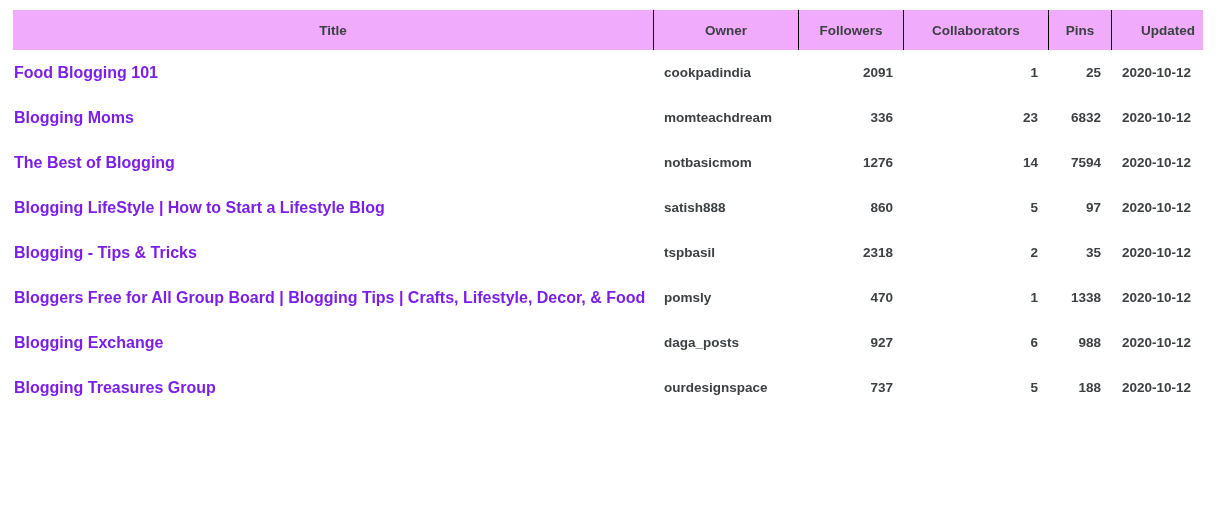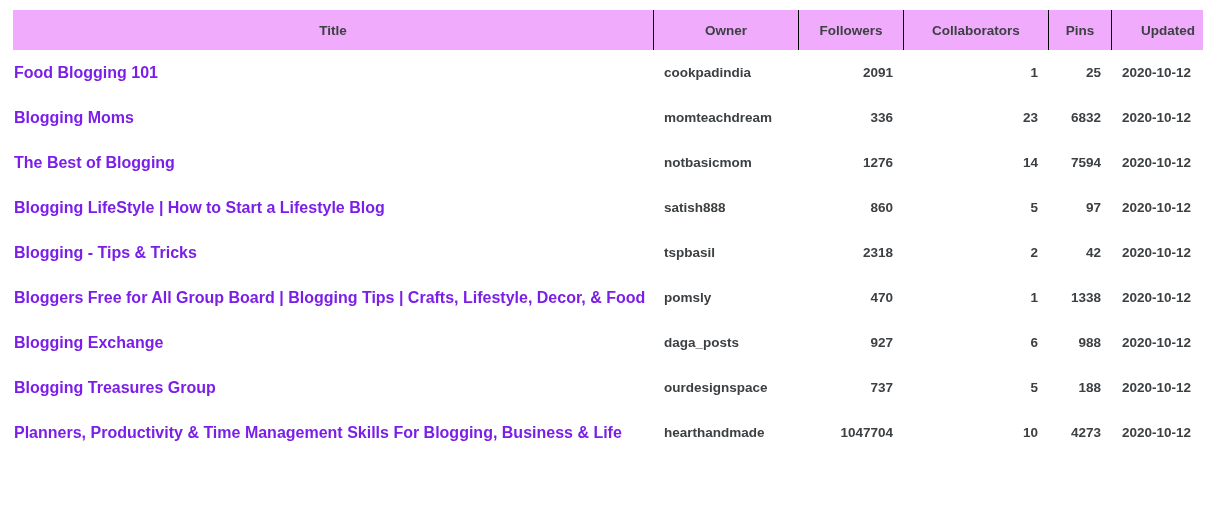--- a/index.html
+++ b/index.html
@@ -152,21 +152,21 @@
           <td class="cell-followers">860</td>
           <td class="cell-collabs">5</td>
           <td class="cell-pins">97</td>
           <td class="cell-updated">2020-10-12</td>
         </tr>
         <tr>
           <td class="cell-title"><a class="board-link">Blogging - Tips &amp; Tricks</a></td>
           <td class="cell-owner">tspbasil</td>
           <td class="cell-followers">2318</td>
           <td class="cell-collabs">2</td>
-          <td class="cell-pins">42</td>
+          <td class="cell-pins">35</td>
           <td class="cell-updated">2020-10-12</td>
         </tr>
         <tr>
           <td class="cell-title"><a class="board-link">Bloggers Free for All Group Board | Blogging Tips | Crafts, Lifestyle, Decor, &amp; Food</a></td>
           <td class="cell-owner">pomsly</td>
           <td class="cell-followers">470</td>
           <td class="cell-collabs">1</td>
           <td class="cell-pins">1338</td>
           <td class="cell-updated">2020-10-12</td>
         </tr>
@@ -179,23 +179,15 @@
           <td class="cell-updated">2020-10-12</td>
         </tr>
         <tr>
           <td class="cell-title"><a class="board-link">Blogging Treasures Group</a></td>
           <td class="cell-owner">ourdesignspace</td>
           <td class="cell-followers">737</td>
           <td class="cell-collabs">5</td>
           <td class="cell-pins">188</td>
           <td class="cell-updated">2020-10-12</td>
         </tr>
-        <tr>
-          <td class="cell-title"><a class="board-link">Planners, Productivity &amp; Time Management Skills For Blogging, Business &amp; Life</a></td>
-          <td class="cell-owner">hearthandmade</td>
-          <td class="cell-followers">1047704</td>
-          <td class="cell-collabs">10</td>
-          <td class="cell-pins">4273</td>
-          <td class="cell-updated">2020-10-12</td>
-        </tr>
       </tbody>
   </table>
 </div>
 
 </body></html>

